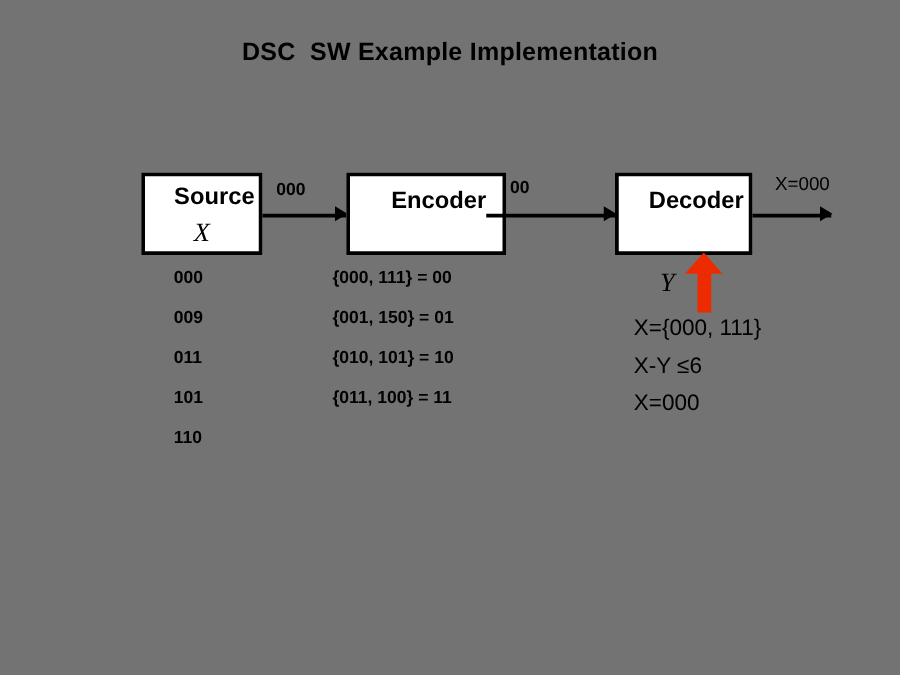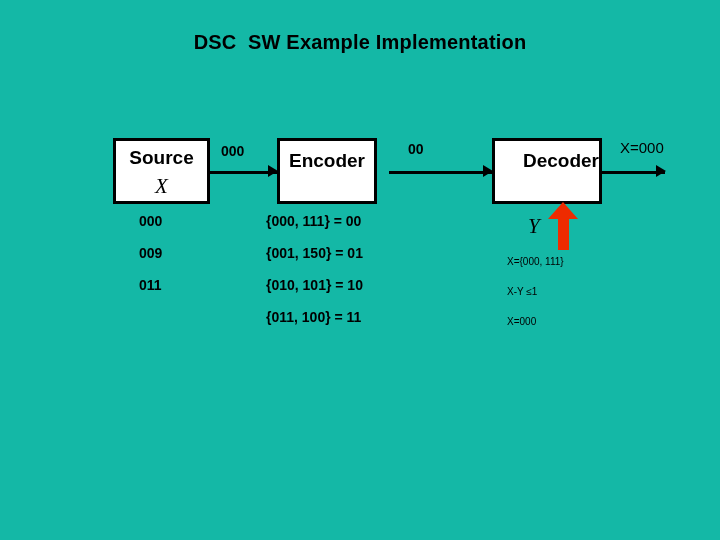--- a/index.html
+++ b/index.html
@@ -13,21 +13,21 @@
     position: relative;
     overflow: hidden;
     font-family: "Liberation Sans", sans-serif;
     color: #000000;
   }
   .slide {
     position: absolute;
     left: 0; top: 0;
     width: 720px;
     height: 540px;
-    background: #14b8a6;
+    background: #737373;
   }
 
   
   .title {
     position: absolute;
     left: 0;
     top: 31px;
     width: 720px;
     text-align: center;
     font-size: 20px;
@@ -45,42 +45,43 @@
   }
   .box-source {
     left: 113px;
     top: 138px;
     width: 97px;
     height: 66px;
   }
   .box-encoder {
     left: 277px;
     top: 138px;
-    width: 100px;
+    width: 128px;
     height: 66px;
     text-decoration: underline;
   }
   .box-decoder {
     left: 492px;
     top: 138px;
     width: 110px;
     height: 66px;
   }
   .box-label {
     position: absolute;
     left: 0;
     width: 100%;
     text-align: center;
     font-size: 19px;
     font-weight: 700;
     white-space: nowrap;
+    padding-left: 10px;
   }
   .box-source .box-label { top: 6px; }
   .box-encoder .box-label { top: 9px; }
-  .box-decoder .box-label { top: 9px; text-align: right; }
+  .box-decoder .box-label { top: 9px; }
 
   .box-sublabel {
     position: absolute;
     left: 0;
     top: 33px;
     width: 100%;
     text-align: center;
     font-family: "Liberation Serif", serif;
     font-style: italic;
     font-size: 21px;
@@ -179,21 +180,21 @@
   
   .notes {
     position: absolute;
     left: 507px;
     top: 247px;
     width: 200px;
   }
   .note-row {
     height: 30px;
     line-height: 30px;
-    font-size: 10px;
+    font-size: 18px;
     white-space: nowrap;
   }
 </style>
 </head>
 <body>
 
 <div class="slide">
 
   <div class="title">DSC  SW Example Implementation</div>
 
@@ -225,28 +226,30 @@
   <div class="red-arrow">
     <div class="red-head"></div>
     <div class="red-shaft"></div>
   </div>
   <div class="lbl-Y">Y</div>
 
   <div class="col-source">
     <div class="list-row">000</div>
     <div class="list-row">009</div>
     <div class="list-row">011</div>
+    <div class="list-row">101</div>
+    <div class="list-row">110</div>
   </div>
 
   <div class="col-map">
     <div class="list-row">{000, 111} = 00</div>
     <div class="list-row">{001, 150} = 01</div>
     <div class="list-row">{010, 101} = 10</div>
     <div class="list-row">{011, 100} = 11</div>
   </div>
 
   <div class="notes">
     <div class="note-row">X={000, 111}</div>
-    <div class="note-row">X-Y ≤1</div>
+    <div class="note-row">X-Y ≤6</div>
     <div class="note-row">X=000</div>
   </div>
 
 </div>
 
 </body></html>

